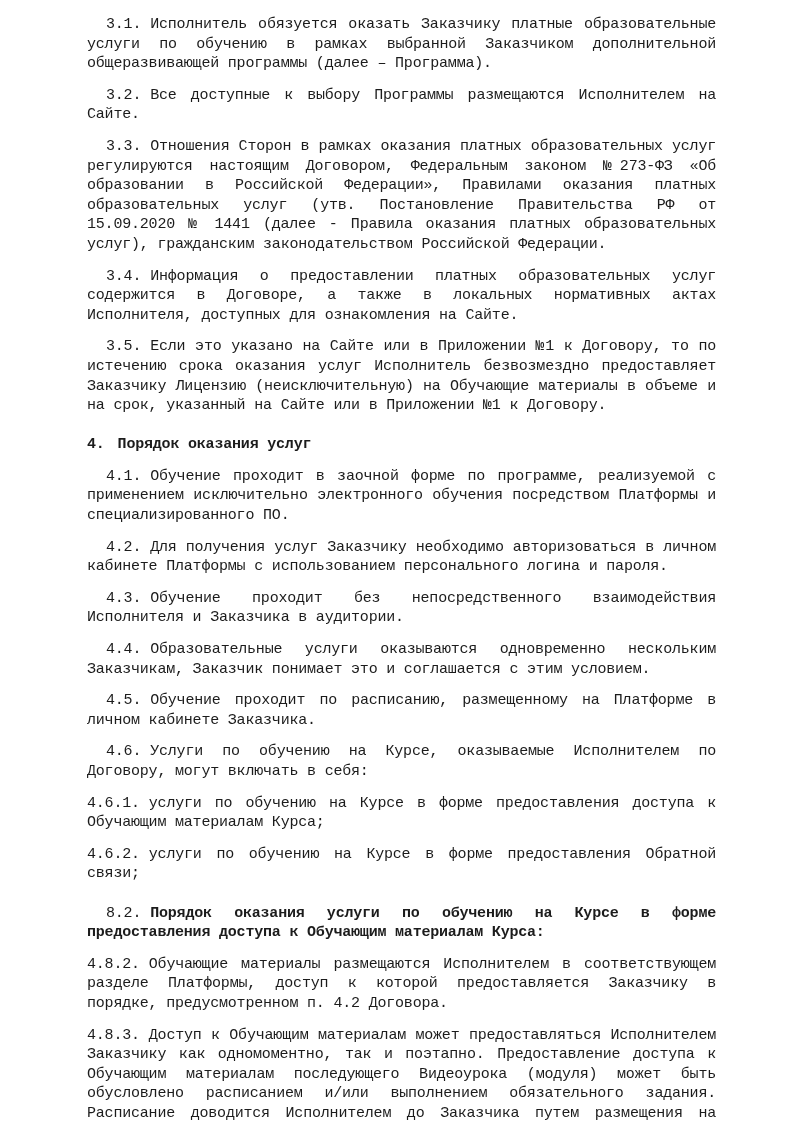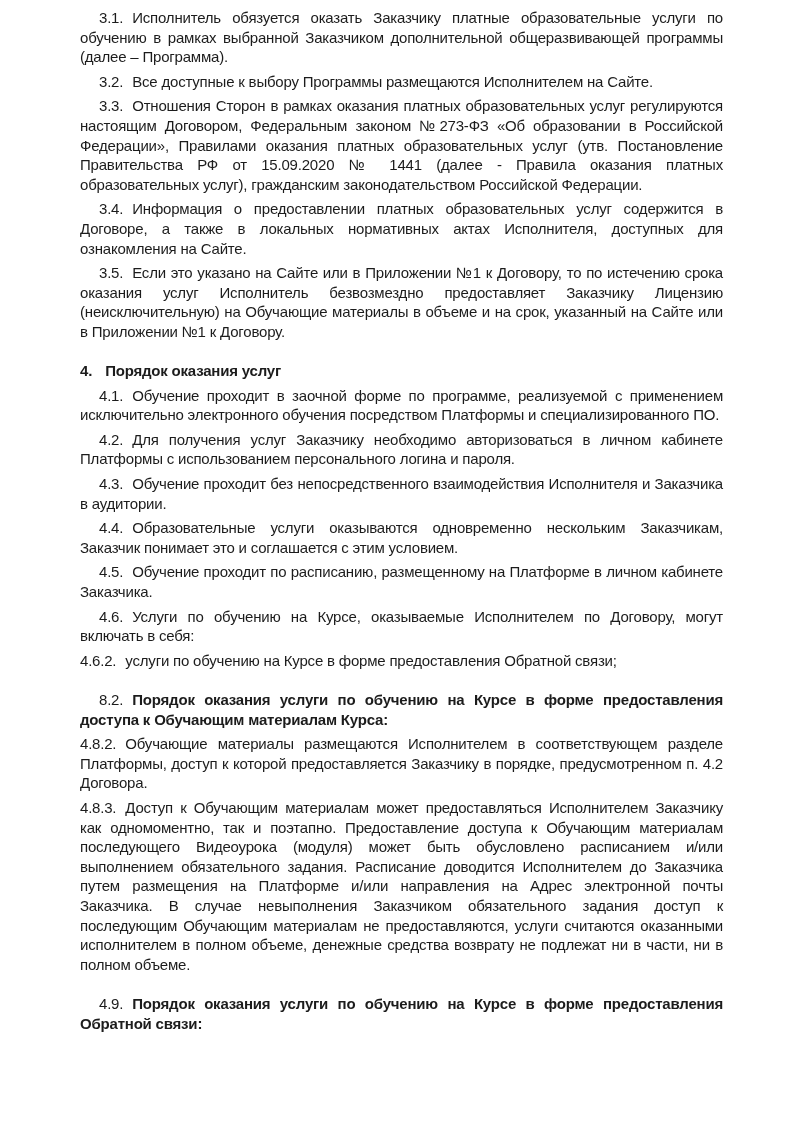--- a/index.html
+++ b/index.html
@@ -16,23 +16,24 @@
     box-sizing: border-box;
     padding: 3px 66px 0 75px;
     font-family: "Liberation Sans", sans-serif;
     font-size: 15px;
     line-height: 19.6px;
     letter-spacing: -0.2px;
     color: #1c1c1c;
     overflow: hidden;
   }
   p {
-    margin: 5px;
+    margin: 12px;
     padding: 0;
     text-align: justify;
+    font-family: Liberation Mono, monospace;
   }
   p.item {
     text-indent: 19px;
   }
   p.sub {
     text-indent: 0;
   }
   p.sec-heading {
     margin-top: 19.6px;
     font-weight: bold;
@@ -77,20 +78,21 @@
   <p class="item"><span class="num">4.2.</span><span class="txt">Для получения услуг Заказчику необходимо авторизоваться в личном кабинете Платформы с использованием персонального логина и пароля.</span></p>
 
   <p class="item"><span class="num">4.3.</span><span class="txt">Обучение проходит без непосредственного взаимодействия Исполнителя и Заказчика в аудитории.</span></p>
 
   <p class="item"><span class="num">4.4.</span><span class="txt">Образовательные услуги оказываются одновременно нескольким Заказчикам, Заказчик понимает это и соглашается с этим условием.</span></p>
 
   <p class="item"><span class="num">4.5.</span><span class="txt">Обучение проходит по расписанию, размещенному на Платформе в личном кабинете Заказчика.</span></p>
 
   <p class="item"><span class="num">4.6.</span><span class="txt">Услуги по обучению на Курсе, оказываемые Исполнителем по Договору, могут включать в себя:</span></p>
 
+  <p class="sub"><span class="num">4.6.1.</span><span class="txt">услуги по обучению на Курсе в форме предоставления доступа к Обучающим материалам Курса;</span></p>
 
   <p class="sub"><span class="num">4.6.2.</span><span class="txt">услуги по обучению на Курсе в форме предоставления Обратной связи;</span></p>
 
 
 
 
   <p class="bold-heading"><span class="num">8.2.</span><span class="txt">Порядок оказания услуги по обучению на Курсе в форме предоставления доступа к Обучающим материалам Курса:</span></p>
 
 
   <p class="sub"><span class="num">4.8.2.</span><span class="txt">Обучающие материалы размещаются Исполнителем в соответствующем разделе Платформы, доступ к которой предоставляется Заказчику в порядке, предусмотренном п. 4.2 Договора.</span></p>

